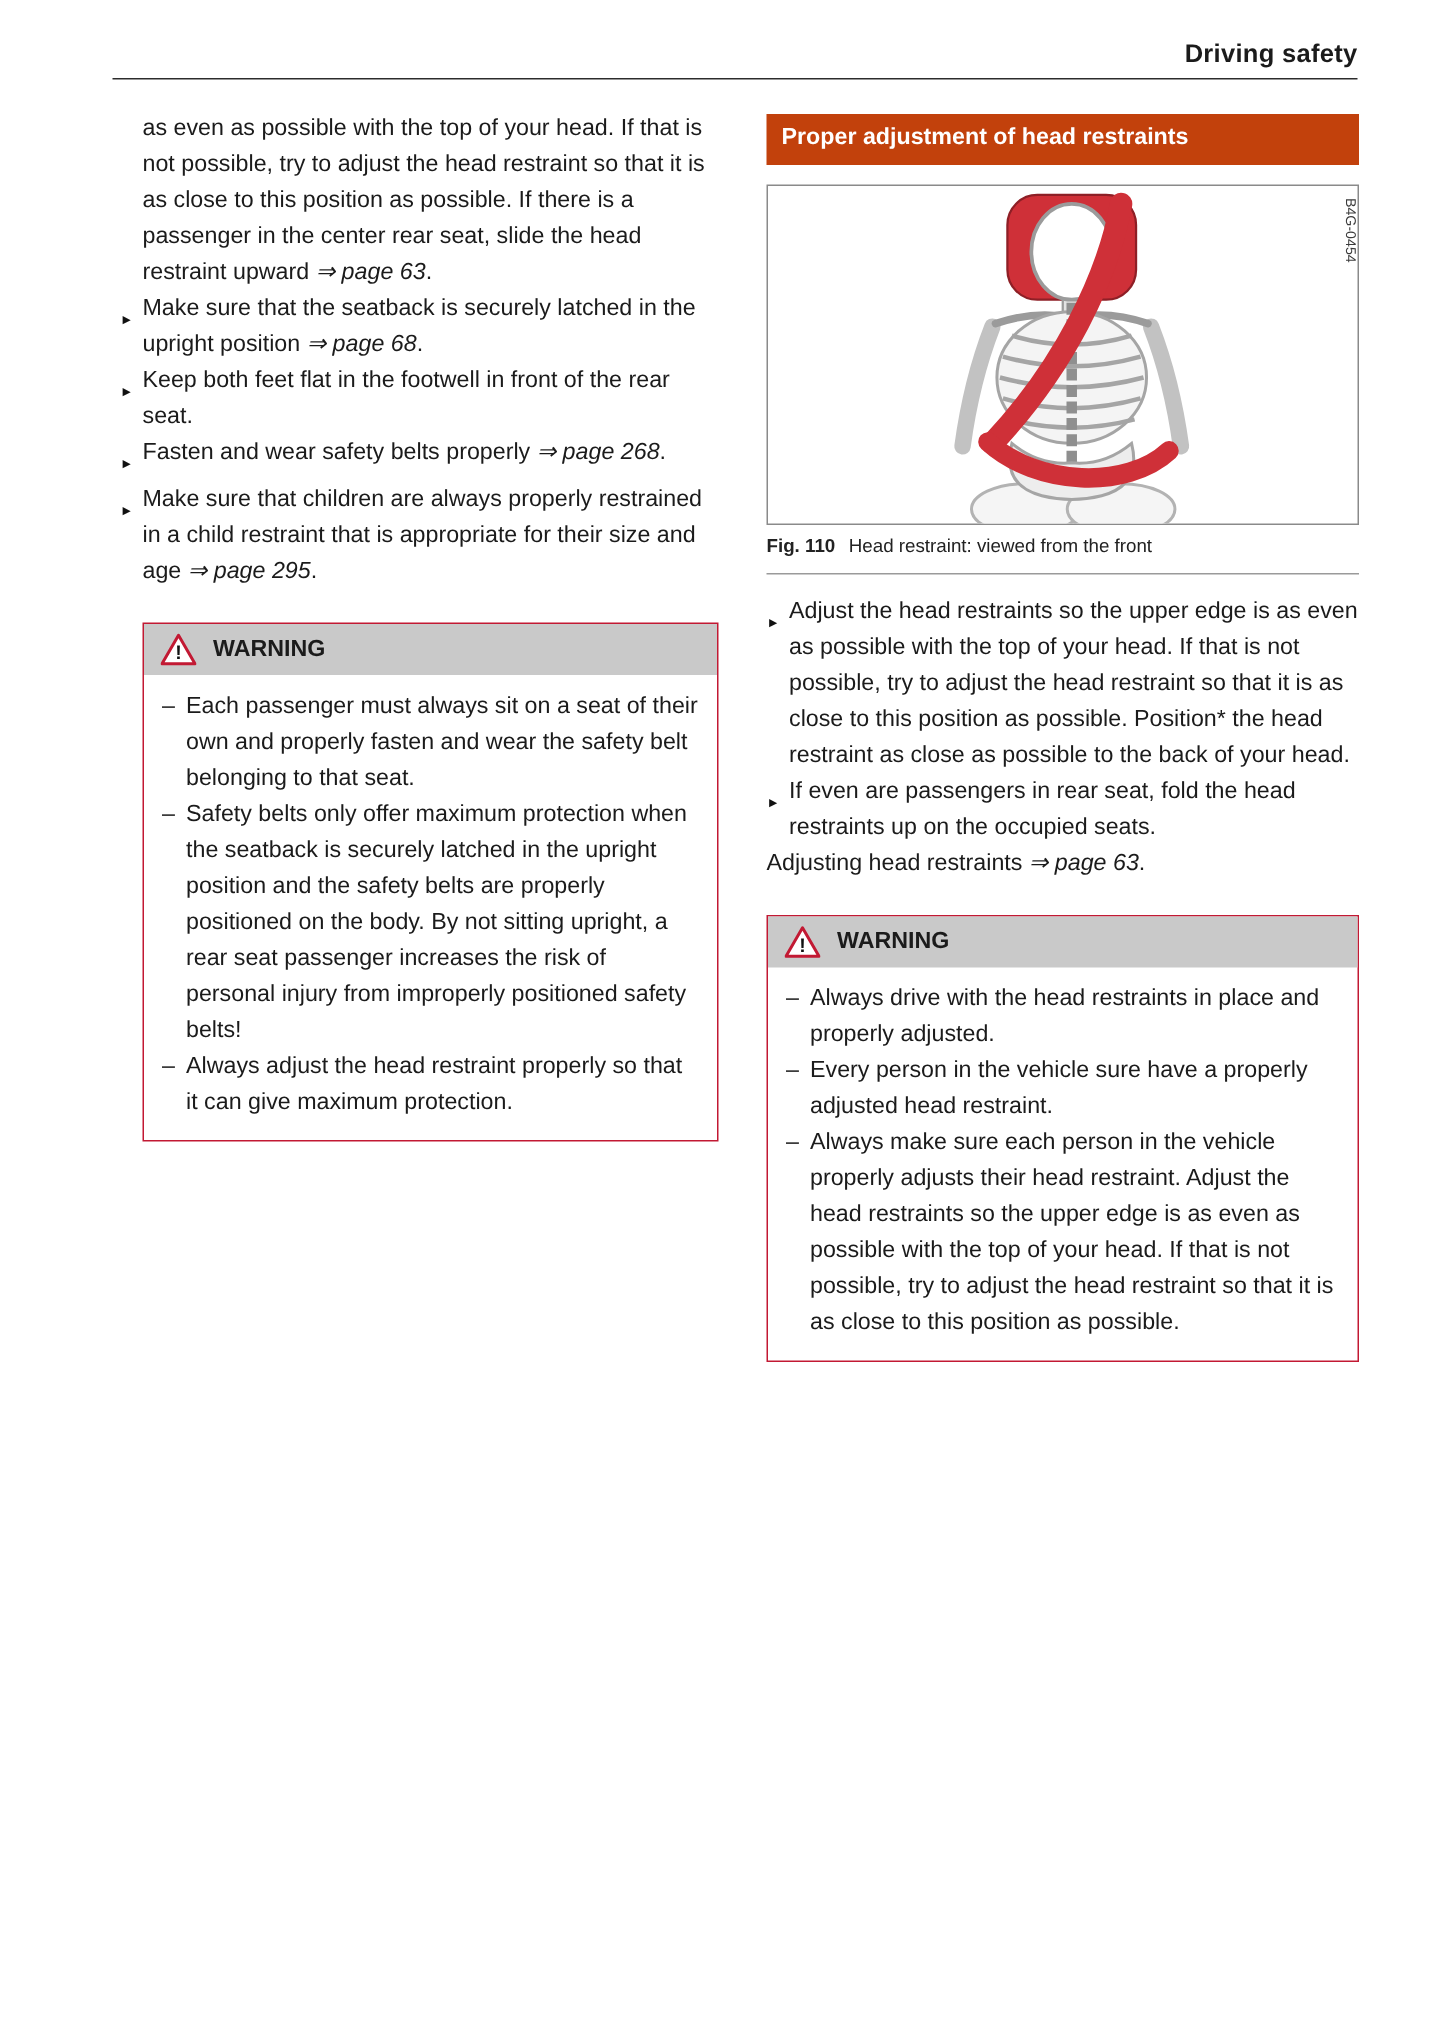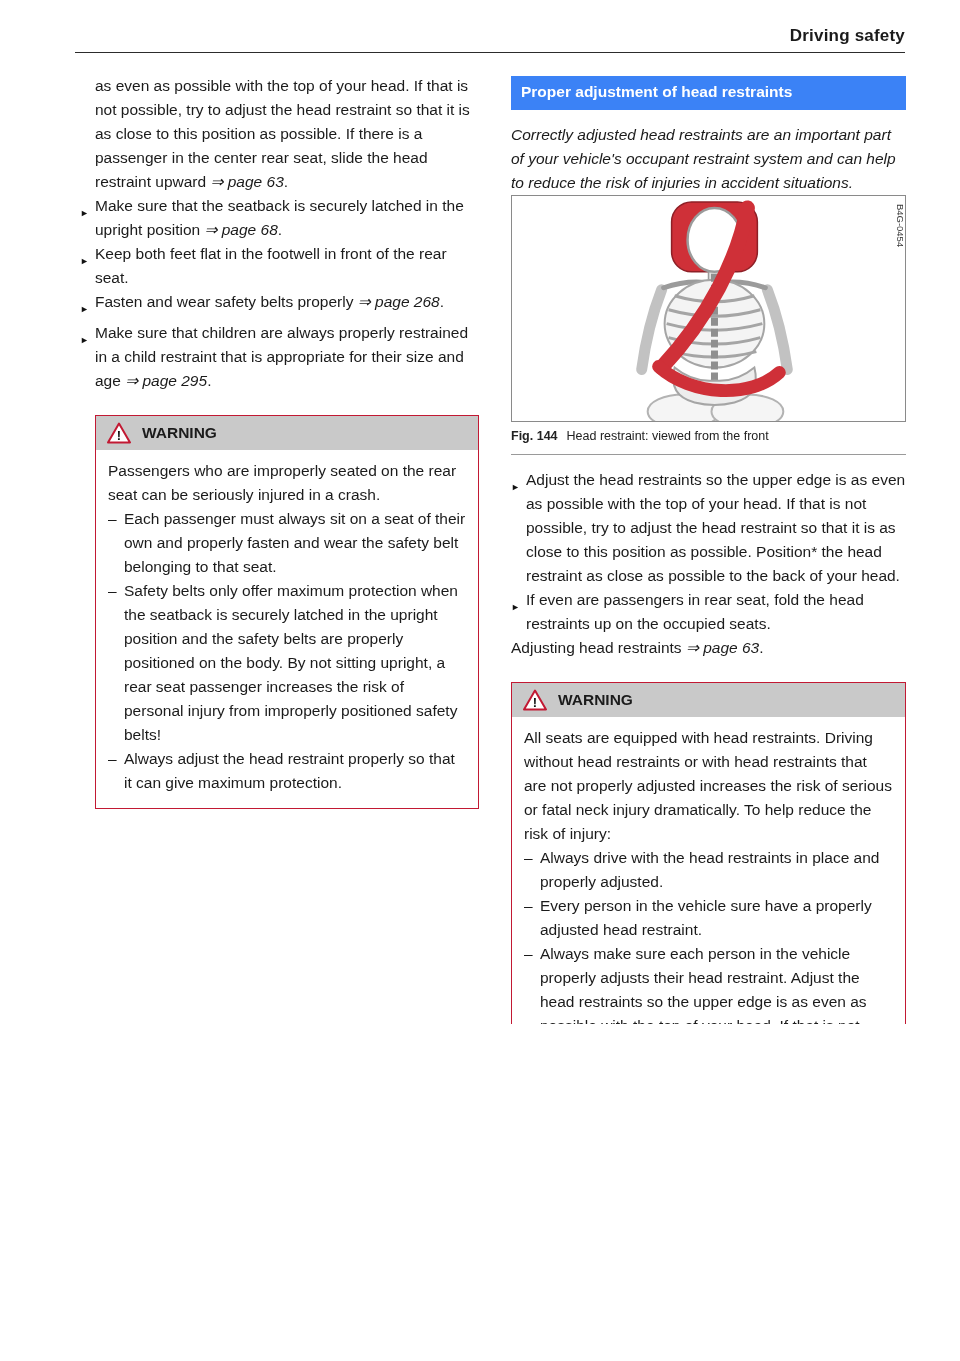--- a/index.html
+++ b/index.html
@@ -27,21 +27,21 @@
   .warnbox { border:1px solid #c21933; margin-top:22px; background:#fff; }
   .warnhead { background:#c9c9c9; display:flex; align-items:center; gap:11px; padding:5px 11px; }
   .warnhead .wtitle { font-weight:bold; font-size:15.5px; }
   .warn-tri { width:24px; height:22px; display:block; }
   .warnbody { padding:9px 12px 13px 12px; }
   .ditem { display:flex; }
   .ditem .dash { flex:0 0 16px; }
   .ditem .dtext { flex:1; }
 
   
-  .sechead { background:#3b82f6; color:#fff; font-weight:bold; font-size:15.5px; padding:4px 10px 6px 10px; margin-bottom:13px; }
+  .sechead { background:#c2410c; color:#fff; font-weight:bold; font-size:15.5px; padding:4px 10px 6px 10px; margin-bottom:13px; }
   .lead { font-style:italic; margin-bottom:15px; }
   .figbox { border:1px solid #8a8a8a; background:#fff; }
   .figbox svg { display:block; width:100%; height:auto; }
   .figcap { font-size:12.5px; line-height:17px; padding:6px 0 9px 0; border-bottom:1px solid #9a9a9a; margin-bottom:13px; color:#222; }
   .figcap .fcl { font-weight:bold; margin-right:9px; }
   .gap { margin-top:11px; }
   .refline { margin:12px 0 15px 0; }
 
   
   .spine-code { position:absolute; left:44px; top:1138px; writing-mode:vertical-rl; transform:rotate(180deg); font-size:12.5px; letter-spacing:1px; color:#111; }
@@ -79,40 +79,38 @@
 
     <div class="warnbox">
       <div class="warnhead">
         <svg class="warn-tri" viewBox="0 0 24 22">
           <path d="M12 1.5 L23 20.5 L1 20.5 Z" fill="#ffffff" stroke="#c21933" stroke-width="2" stroke-linejoin="round"></path>
           <text x="12" y="17.5" text-anchor="middle" font-size="13" font-weight="bold" fill="#111">!</text>
         </svg>
         <span class="wtitle">WARNING</span>
       </div>
       <div class="warnbody">
-        <p class="para">Passengers who are improperly seated on the rear seat can be seriously injured in a crash.</p>
         <div class="ditem">
           <span class="dash">–</span>
           <span class="dtext">Each passenger must always sit on a seat of their own and properly fasten and wear the safety belt belonging to that seat.</span>
         </div>
         <div class="ditem">
           <span class="dash">–</span>
           <span class="dtext">Safety belts only offer maximum protection when the seatback is securely latched in the upright position and the safety belts are properly positioned on the body. By not sitting upright, a rear seat passenger increases the risk of personal injury from improperly positioned safety belts!</span>
         </div>
         <div class="ditem">
           <span class="dash">–</span>
           <span class="dtext">Always adjust the head restraint properly so that it can give maximum protection.</span>
         </div>
       </div>
     </div>
   </div>
 
   <div class="col col-right">
     <div class="sechead">Proper adjustment of head restraints</div>
-    <p class="para lead">Correctly adjusted head restraints are an important part of your vehicle's occupant restraint system and can help to reduce the risk of injuries in accident situations.</p>
 
     <div class="figbox">
       <svg viewBox="0 0 394 226">
 
         <ellipse cx="172" cy="216" rx="36" ry="17" fill="#f5f5f5" stroke="#b3b3b3" stroke-width="2"></ellipse>
         <ellipse cx="236" cy="216" rx="36" ry="17" fill="#f5f5f5" stroke="#b3b3b3" stroke-width="2"></ellipse>
 
         <rect x="160" y="6" width="86" height="70" rx="20" fill="#cf3038" stroke="#8e1f26" stroke-width="1.5"></rect>
 
         <path d="M150 94 Q136 130 130 174" stroke="#c2c2c2" stroke-width="11" fill="none" stroke-linecap="round"></path>
@@ -135,21 +133,21 @@
 
         <path d="M163 172 Q156 200 183 207 Q203 212 223 207 Q250 200 243 172 Q225 187 203 185 Q181 187 163 172 Z" fill="#ededed" stroke="#a5a5a5" stroke-width="2"></path>
 
         <path d="M236 12 C 227 62 197 122 150 172" stroke="#cf3038" stroke-width="15" fill="none" stroke-linecap="round"></path>
         <path d="M147 171 C 180 201 240 203 268 177" stroke="#cf3038" stroke-width="13" fill="none" stroke-linecap="round"></path>
 
         <text transform="translate(386 8) rotate(90)" font-size="9.5" fill="#3a3a3a">B4G-0454</text>
       </svg>
     </div>
     <div class="figcap">
-      <span class="fcl">Fig. 144</span><span>Head restraint: viewed from the front</span>
+      <span class="fcl">Fig. 110</span><span>Head restraint: viewed from the front</span>
     </div>
 
 
     <div class="li gap">
       <span class="marker">►</span>
       <span class="btext">Adjust the head restraints so the upper edge is as even as possible with the top of your head. If that is not possible, try to adjust the head restraint so that it is as close to this position as possible. Position* the head restraint as close as possible to the back of your head.</span>
     </div>
     <div class="li">
       <span class="marker">►</span>
       <span class="btext">If even are passengers in rear seat, fold the head restraints up on the occupied seats.</span>
@@ -159,21 +157,20 @@
 
     <div class="warnbox">
       <div class="warnhead">
         <svg class="warn-tri" viewBox="0 0 24 22">
           <path d="M12 1.5 L23 20.5 L1 20.5 Z" fill="#ffffff" stroke="#c21933" stroke-width="2" stroke-linejoin="round"></path>
           <text x="12" y="17.5" text-anchor="middle" font-size="13" font-weight="bold" fill="#111">!</text>
         </svg>
         <span class="wtitle">WARNING</span>
       </div>
       <div class="warnbody">
-        <p class="para">All seats are equipped with head restraints. Driving without head restraints or with head restraints that are not properly adjusted increases the risk of serious or fatal neck injury dramatically. To help reduce the risk of injury:</p>
         <div class="ditem">
           <span class="dash">–</span>
           <span class="dtext">Always drive with the head restraints in place and properly adjusted.</span>
         </div>
         <div class="ditem">
           <span class="dash">–</span>
           <span class="dtext">Every person in the vehicle sure have a properly adjusted head restraint.</span>
         </div>
         <div class="ditem">
           <span class="dash">–</span>

